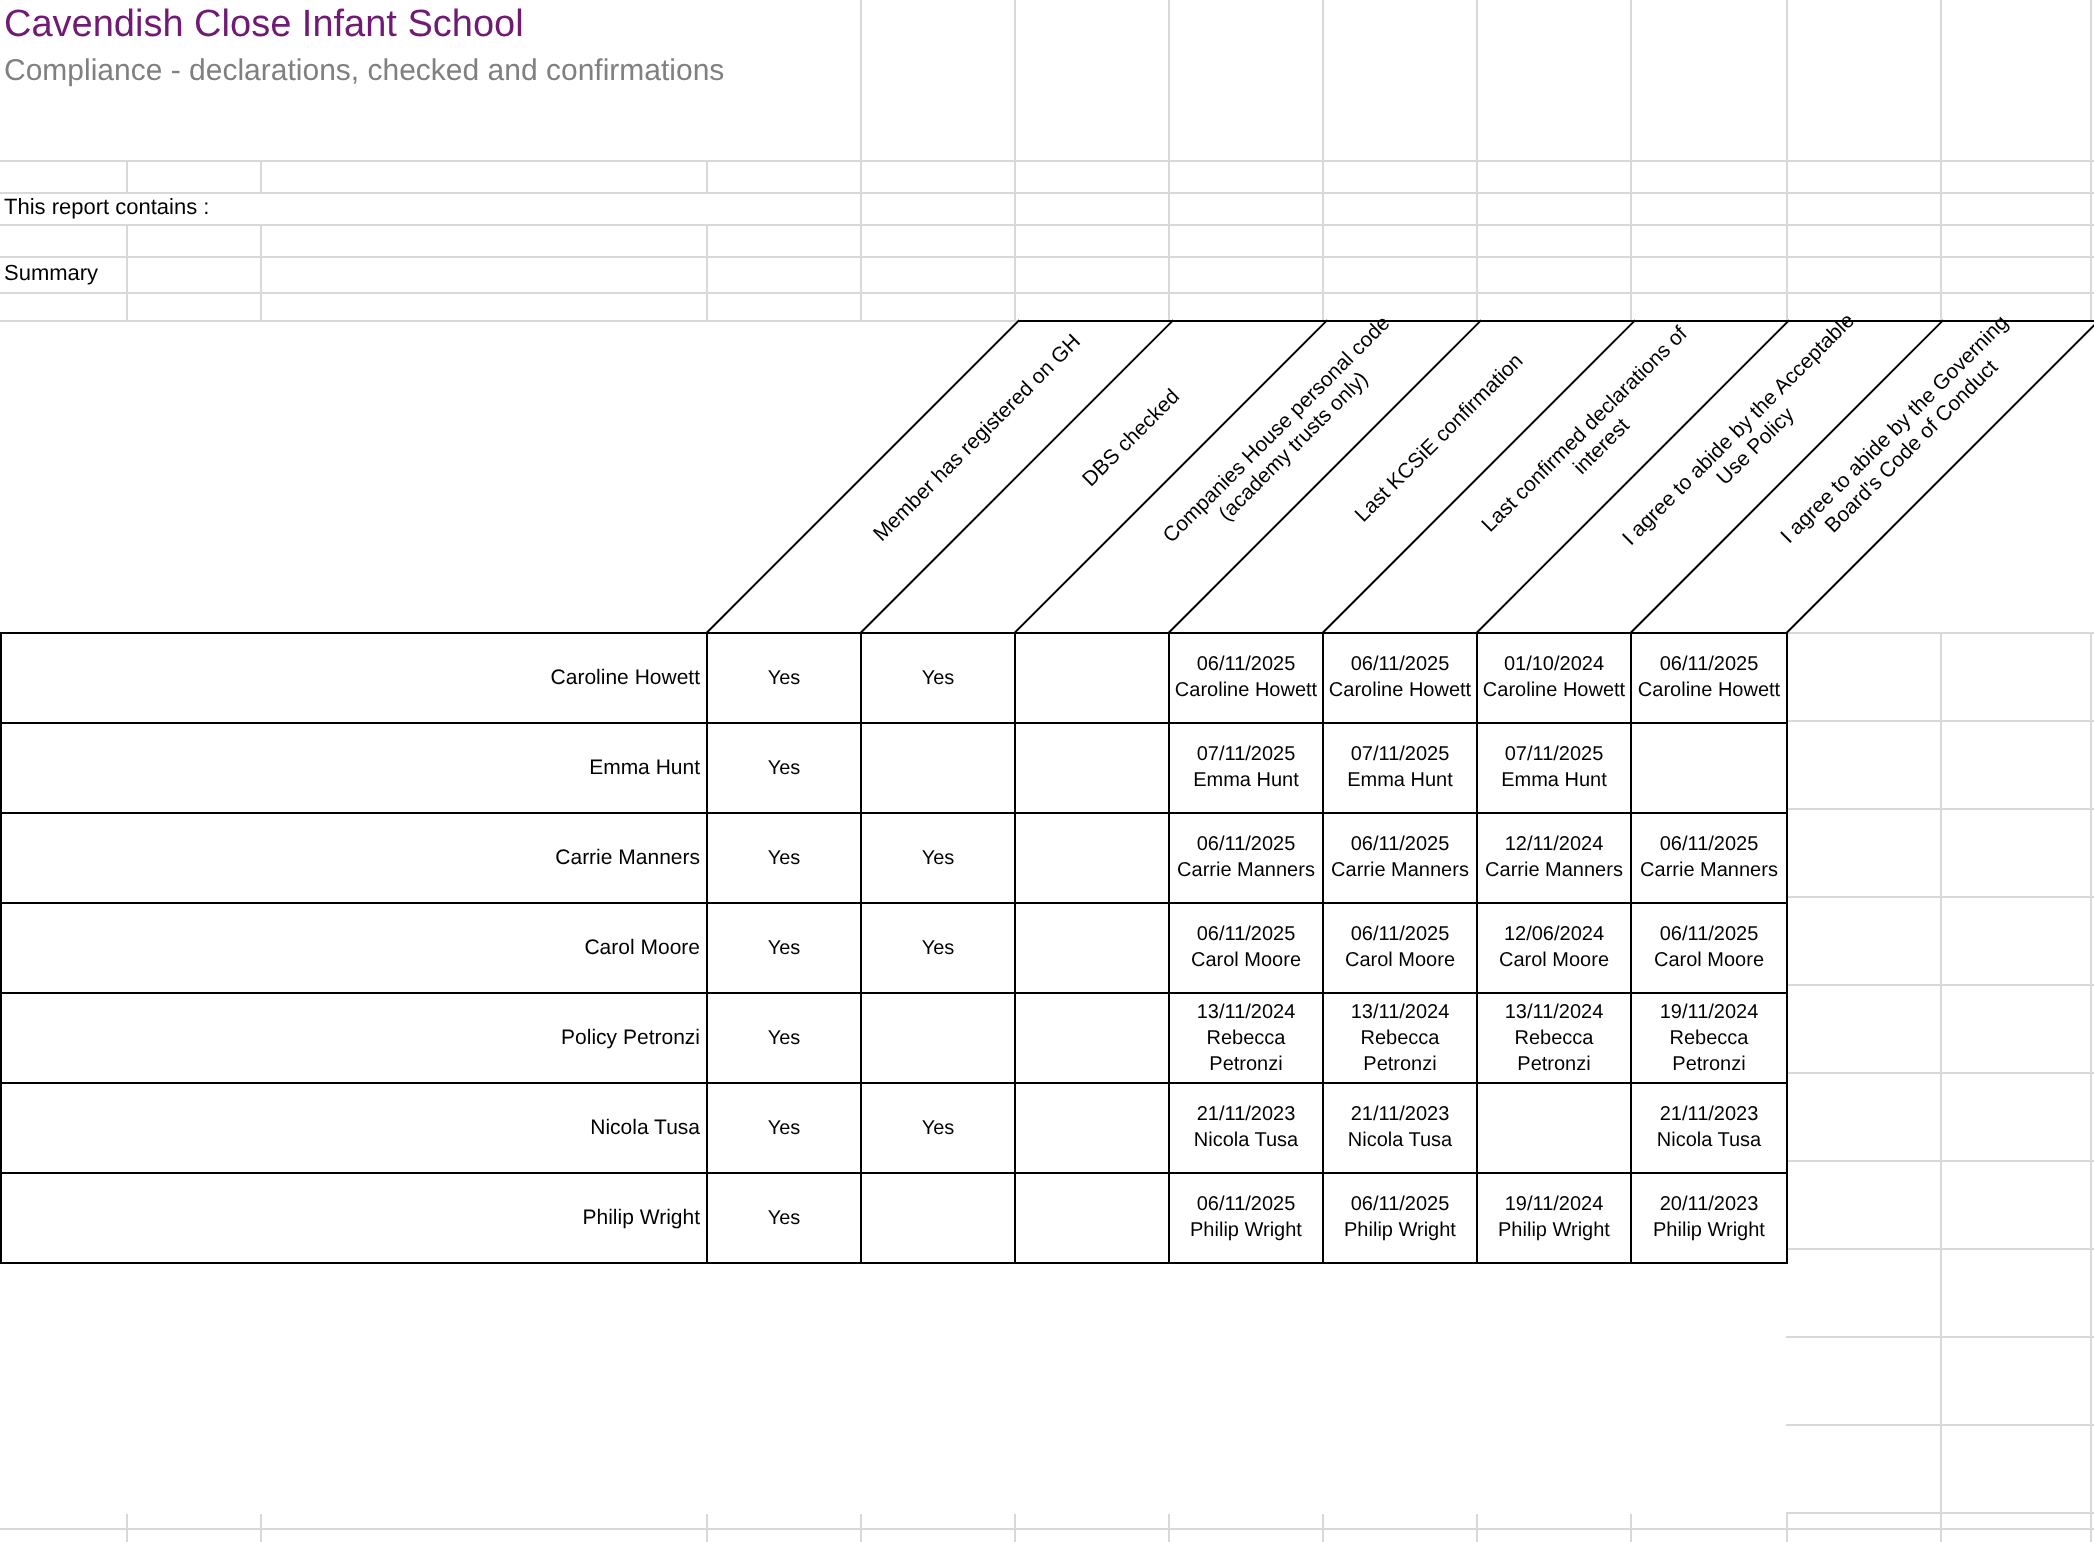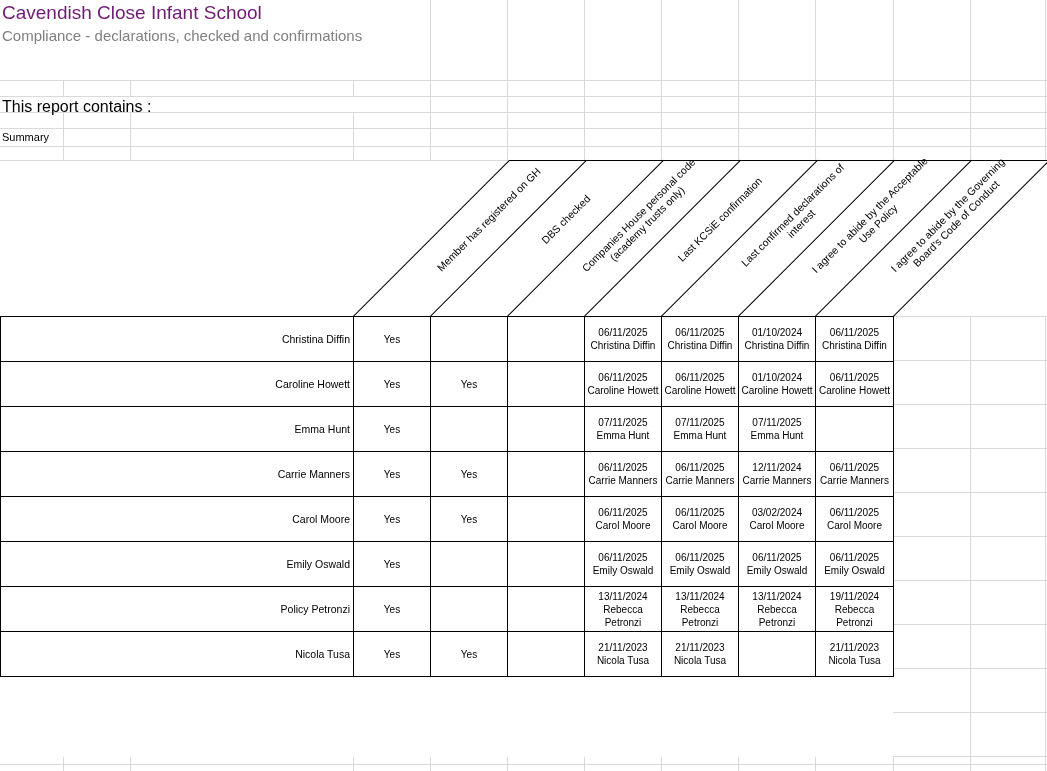--- a/index.html
+++ b/index.html
@@ -2,21 +2,21 @@
 <html><head>
 <meta charset="utf-8">
 <style>
   html,body{margin:0;padding:0;background:#fff;}
   .page{
     position:relative;width:1047px;height:771px;background:#ffffff;
     font-family:"Liberation Sans",sans-serif;color:#000;overflow:hidden;
   }
   .title{position:absolute;left:2px;top:2px;font-size:19px;color:#701a75;}
   .subtitle{position:absolute;left:2px;top:27px;font-size:15px;color:#808080;}
-  .label-contains{position:absolute;left:2px;top:98px;font-size:16px;}
+  .label-contains{position:absolute;left:2px;top:98px;font-size:11px;}
   .label-summary{position:absolute;left:2px;top:131px;font-size:11px;}
   .gridline{position:absolute;background:#d9d9d9;}
   .diag{position:absolute;height:1px;width:221px;background:#000;transform-origin:0 0;transform:rotate(-45deg);}
   .band-topline{position:absolute;left:509px;top:160px;width:538px;height:1px;background:#000;}
   .hdr{
     position:absolute;top:262px;width:220px;height:54px;
     transform-origin:0 100%;transform:rotate(-45deg);
     display:flex;align-items:center;justify-content:center;
     text-align:center;font-size:10.5px;line-height:12px;white-space:pre;color:#000;
   }
@@ -119,34 +119,20 @@
         <col style="width:77px">
         <col style="width:77px">
         <col style="width:77px">
       <col style="width:77px">
         <col style="width:77px">
         <col style="width:77px">
         <col style="width:78px">
     </colgroup>
     <tbody>
       <tr>
-        <td class="name">Christina Diffin</td>
-        <td>Yes</td>
-        <td></td>
-        <td></td>
-        <td>06/11/2025
-Christina Diffin</td>
-        <td>06/11/2025
-Christina Diffin</td>
-        <td>01/10/2024
-Christina Diffin</td>
-        <td>06/11/2025
-Christina Diffin</td>
-      </tr>
-      <tr>
         <td class="name">Caroline Howett</td>
         <td>Yes</td>
         <td>Yes</td>
         <td></td>
         <td>06/11/2025
 Caroline Howett</td>
         <td>06/11/2025
 Caroline Howett</td>
         <td>01/10/2024
 Caroline Howett</td>
@@ -182,38 +168,24 @@
       </tr>
       <tr>
         <td class="name">Carol Moore</td>
         <td>Yes</td>
         <td>Yes</td>
         <td></td>
         <td>06/11/2025
 Carol Moore</td>
         <td>06/11/2025
 Carol Moore</td>
-        <td>03/02/2024
-Carol Moore</td>
-        <td>06/11/2025
-Carol Moore</td>
-      </tr>
-      <tr>
-        <td class="name">Emily Oswald</td>
-        <td>Yes</td>
-        <td></td>
-        <td></td>
-        <td>06/11/2025
-Emily Oswald</td>
-        <td>06/11/2025
-Emily Oswald</td>
-        <td>06/11/2025
-Emily Oswald</td>
-        <td>06/11/2025
-Emily Oswald</td>
+        <td>12/06/2024
+Carol Moore</td>
+        <td>06/11/2025
+Carol Moore</td>
       </tr>
       <tr>
         <td class="name">Policy Petronzi</td>
         <td>Yes</td>
         <td></td>
         <td></td>
         <td>13/11/2024
 Rebecca
 Petronzi</td>
         <td>13/11/2024
@@ -232,15 +204,29 @@
         <td>Yes</td>
         <td></td>
         <td>21/11/2023
 Nicola Tusa</td>
         <td>21/11/2023
 Nicola Tusa</td>
         <td></td>
         <td>21/11/2023
 Nicola Tusa</td>
       </tr>
+      <tr>
+        <td class="name">Philip Wright</td>
+        <td>Yes</td>
+        <td></td>
+        <td></td>
+        <td>06/11/2025
+Philip Wright</td>
+        <td>06/11/2025
+Philip Wright</td>
+        <td>19/11/2024
+Philip Wright</td>
+        <td>20/11/2023
+Philip Wright</td>
+      </tr>
     </tbody>
   </table>
 </div>
 
 </body></html>

